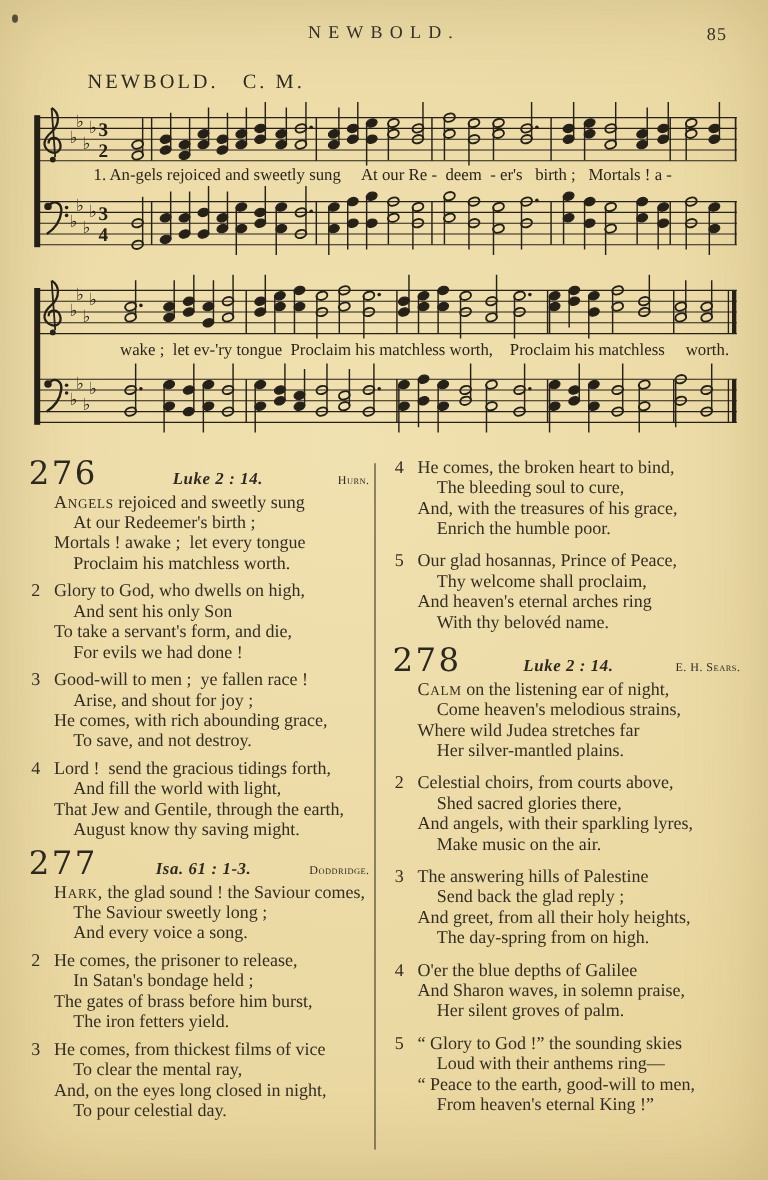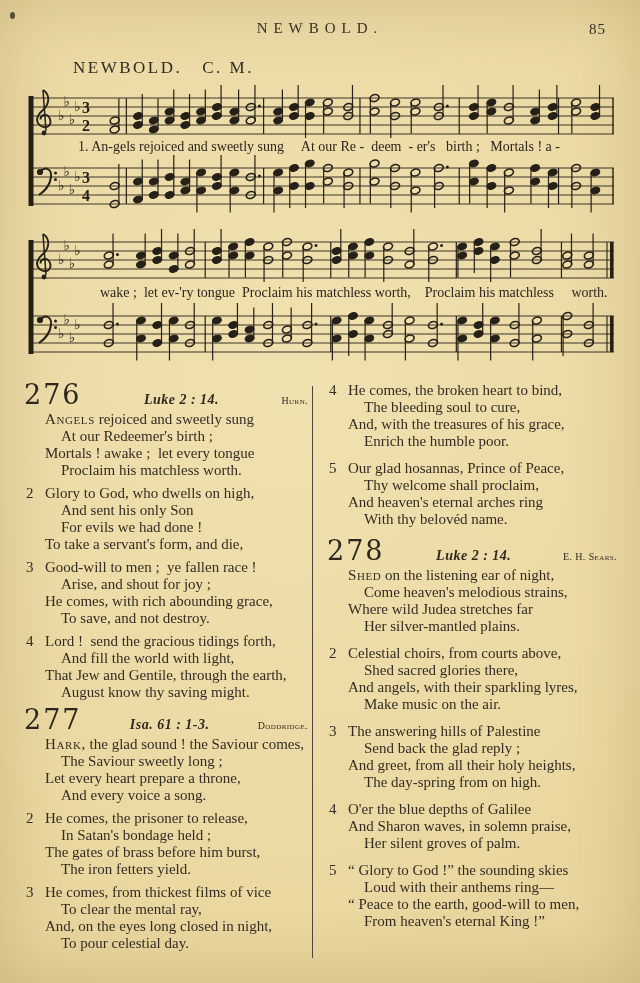--- a/index.html
+++ b/index.html
@@ -475,22 +475,22 @@
         <div class="verse">
           <div class="line"><span class="lead">Angels</span> rejoiced and sweetly sung</div>
           <div class="line ind">At our Redeemer's birth ;</div>
           <div class="line">Mortals ! awake ;  let every tongue</div>
           <div class="line ind">Proclaim his matchless worth.</div>
         </div>
         <div class="verse">
           <span class="vnum">2</span>
           <div class="line">Glory to God, who dwells on high,</div>
           <div class="line ind">And sent his only Son</div>
+          <div class="line">To take a servant's form, and die,</div>
           <div class="line ind">For evils we had done !</div>
-          <div class="line">To take a servant's form, and die,</div>
         </div>
         <div class="verse">
           <span class="vnum">3</span>
           <div class="line">Good-will to men ;  ye fallen race !</div>
           <div class="line ind">Arise, and shout for joy ;</div>
           <div class="line">He comes, with rich abounding grace,</div>
           <div class="line ind">To save, and not destroy.</div>
         </div>
         <div class="verse">
           <span class="vnum">4</span>
@@ -502,21 +502,20 @@
       </div>
     <div class="hymn-head mt">
       <span class="hnum">277</span>
       <span class="hscript">Isa. 61 : 1-3.</span>
       <span class="hauth">Doddridge.</span>
     </div>
     <div class="verses">
         <div class="verse">
           <div class="line"><span class="lead">Hark,</span> the glad sound ! the Saviour comes,</div>
           <div class="line ind">The Saviour sweetly long ;</div>
-          <div class="line">Let every heart prepare a throne,</div>
           <div class="line ind">And every voice a song.</div>
         </div>
         <div class="verse">
           <span class="vnum">2</span>
           <div class="line">He comes, the prisoner to release,</div>
           <div class="line ind">In Satan's bondage held ;</div>
           <div class="line">The gates of brass before him burst,</div>
           <div class="line ind">The iron fetters yield.</div>
         </div>
         <div class="verse">
@@ -546,21 +545,21 @@
           <div class="line ind">With thy belovéd name.</div>
         </div>
       </div>
     <div class="hymn-head mt">
       <span class="hnum">278</span>
       <span class="hscript">Luke 2 : 14.</span>
       <span class="hauth">E. H. Sears.</span>
     </div>
     <div class="verses">
         <div class="verse">
-          <div class="line"><span class="lead">Shed</span> on the listening ear of night,</div>
+          <div class="line"><span class="lead">Calm</span> on the listening ear of night,</div>
           <div class="line ind">Come heaven's melodious strains,</div>
           <div class="line">Where wild Judea stretches far</div>
           <div class="line ind">Her silver-mantled plains.</div>
         </div>
         <div class="verse">
           <span class="vnum">2</span>
           <div class="line">Celestial choirs, from courts above,</div>
           <div class="line ind">Shed sacred glories there,</div>
           <div class="line">And angels, with their sparkling lyres,</div>
           <div class="line ind">Make music on the air.</div>

